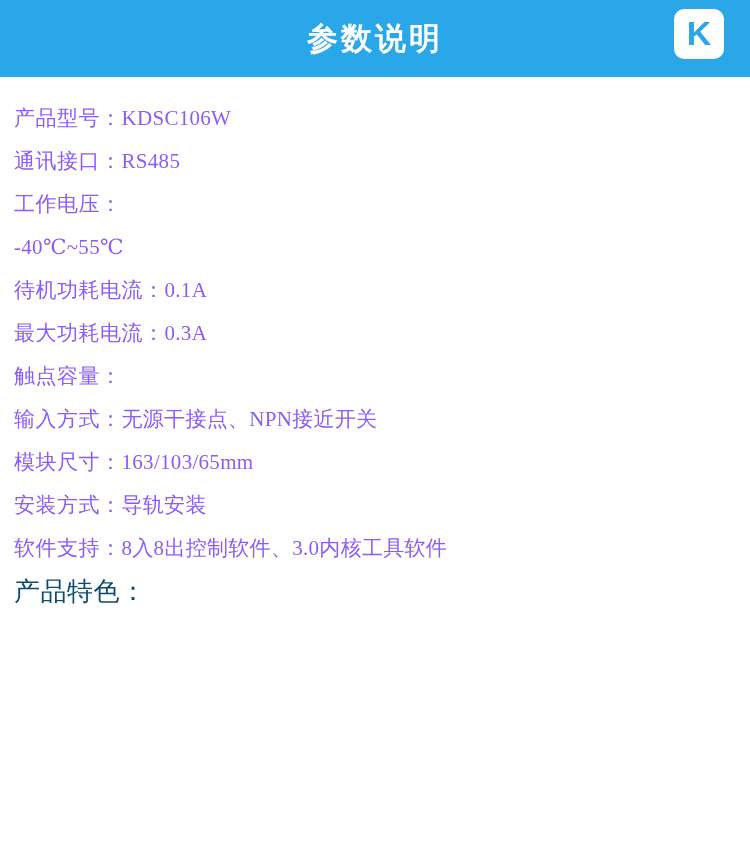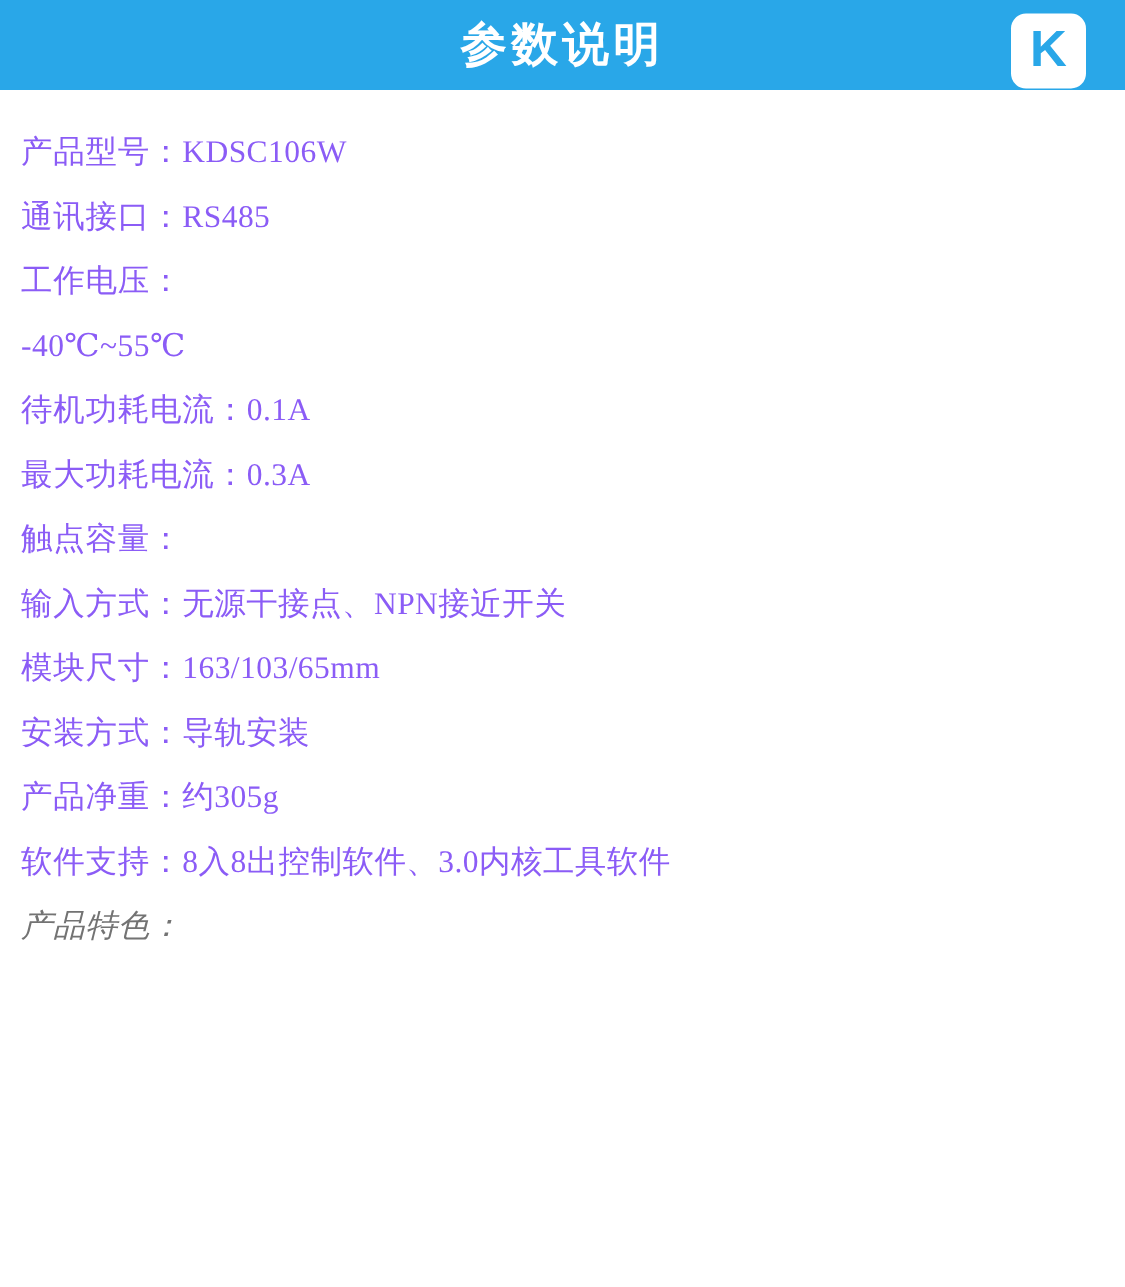--- a/index.html
+++ b/index.html
@@ -16,21 +16,21 @@
   .page {
     position: relative;
     width: 750px;
     height: 858px;
     background: #ffffff;
   }
   
   .header {
     position: relative;
     width: 750px;
-    height: 60px;
+    height: 77px;
     background: #29a7e8;
     display: flex;
     align-items: center;
     justify-content: center;
     box-sizing: border-box;
   }
   .header-title {
     color: #ffffff;
     font-size: 31px;
     font-weight: bold;
@@ -75,24 +75,23 @@
     font-family: "Liberation Serif", "DejaVu Serif", serif;
     letter-spacing: 0.5px;
   }
   .spec-value {
     font-family: "Liberation Serif", "DejaVu Serif", serif;
     letter-spacing: 0.3px;
   }
   
   .feature-block {
     display: flex;
-    font-size: 21px;
-    color: #737373;
+    font-size: 26px;
+    color: #0c4a6e;
     line-height: 43px;
-    font-style: italic;
   }
   .feature-lines {
     display: flex;
     flex-direction: column;
   }
   .feature-line {
     white-space: nowrap;
     font-family: "Liberation Serif", "DejaVu Serif", serif;
     letter-spacing: 0.3px;
   }
@@ -151,24 +150,20 @@
     <div class="spec-row">
       <span class="spec-label">模块尺寸：</span>
       <span class="spec-value">163/103/65mm</span>
     </div>
 
     <div class="spec-row">
       <span class="spec-label">安装方式：</span>
       <span class="spec-value">导轨安装</span>
     </div>
 
-    <div class="spec-row">
-      <span class="spec-label">产品净重：</span>
-      <span class="spec-value">约305g</span>
-    </div>
 
     <div class="spec-row">
       <span class="spec-label">软件支持：</span>
       <span class="spec-value">8入8出控制软件、3.0内核工具软件</span>
     </div>
 
     <div class="feature-block">
       <span class="spec-label">产品特色：</span>
     </div>
 

